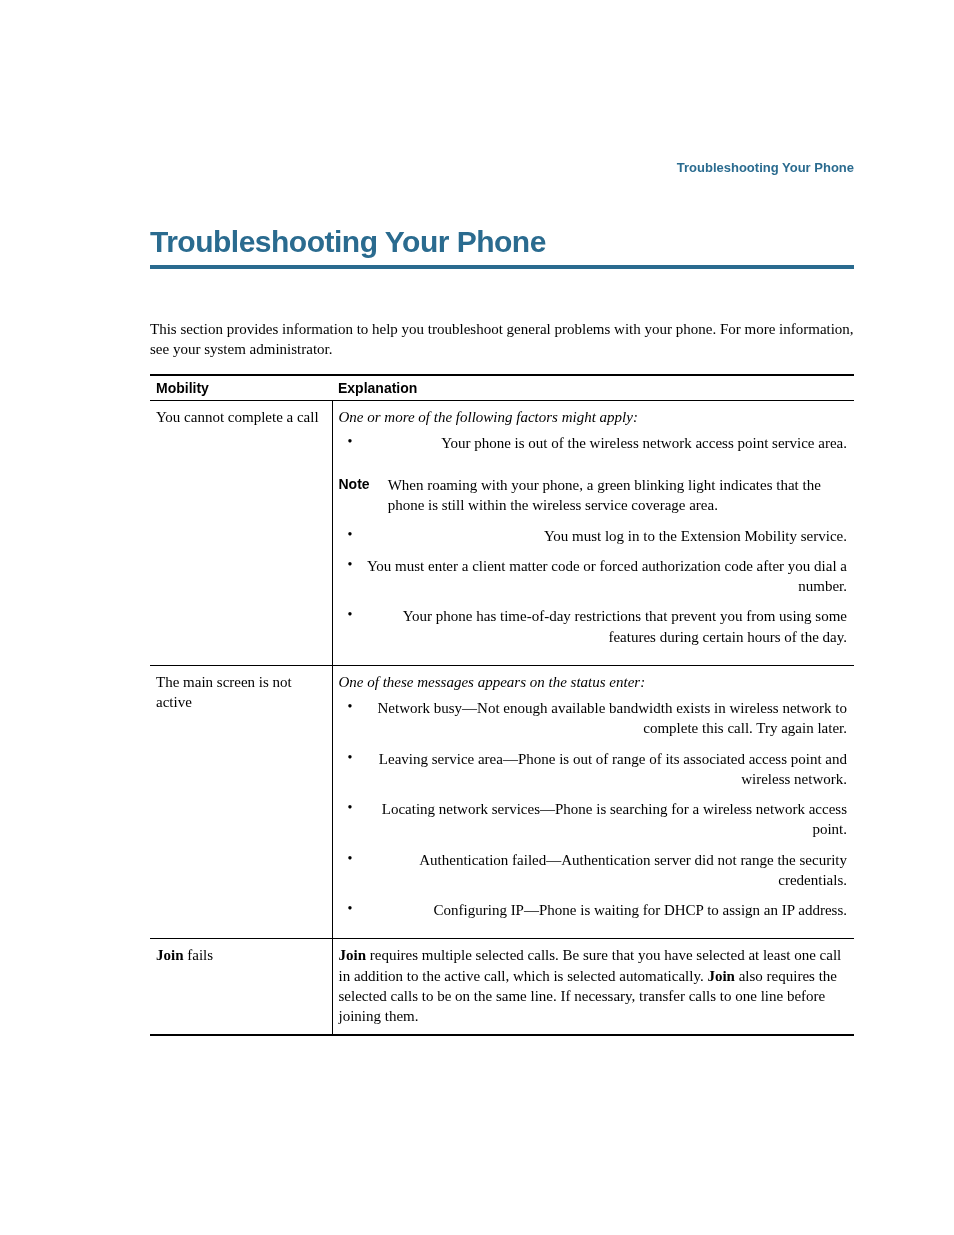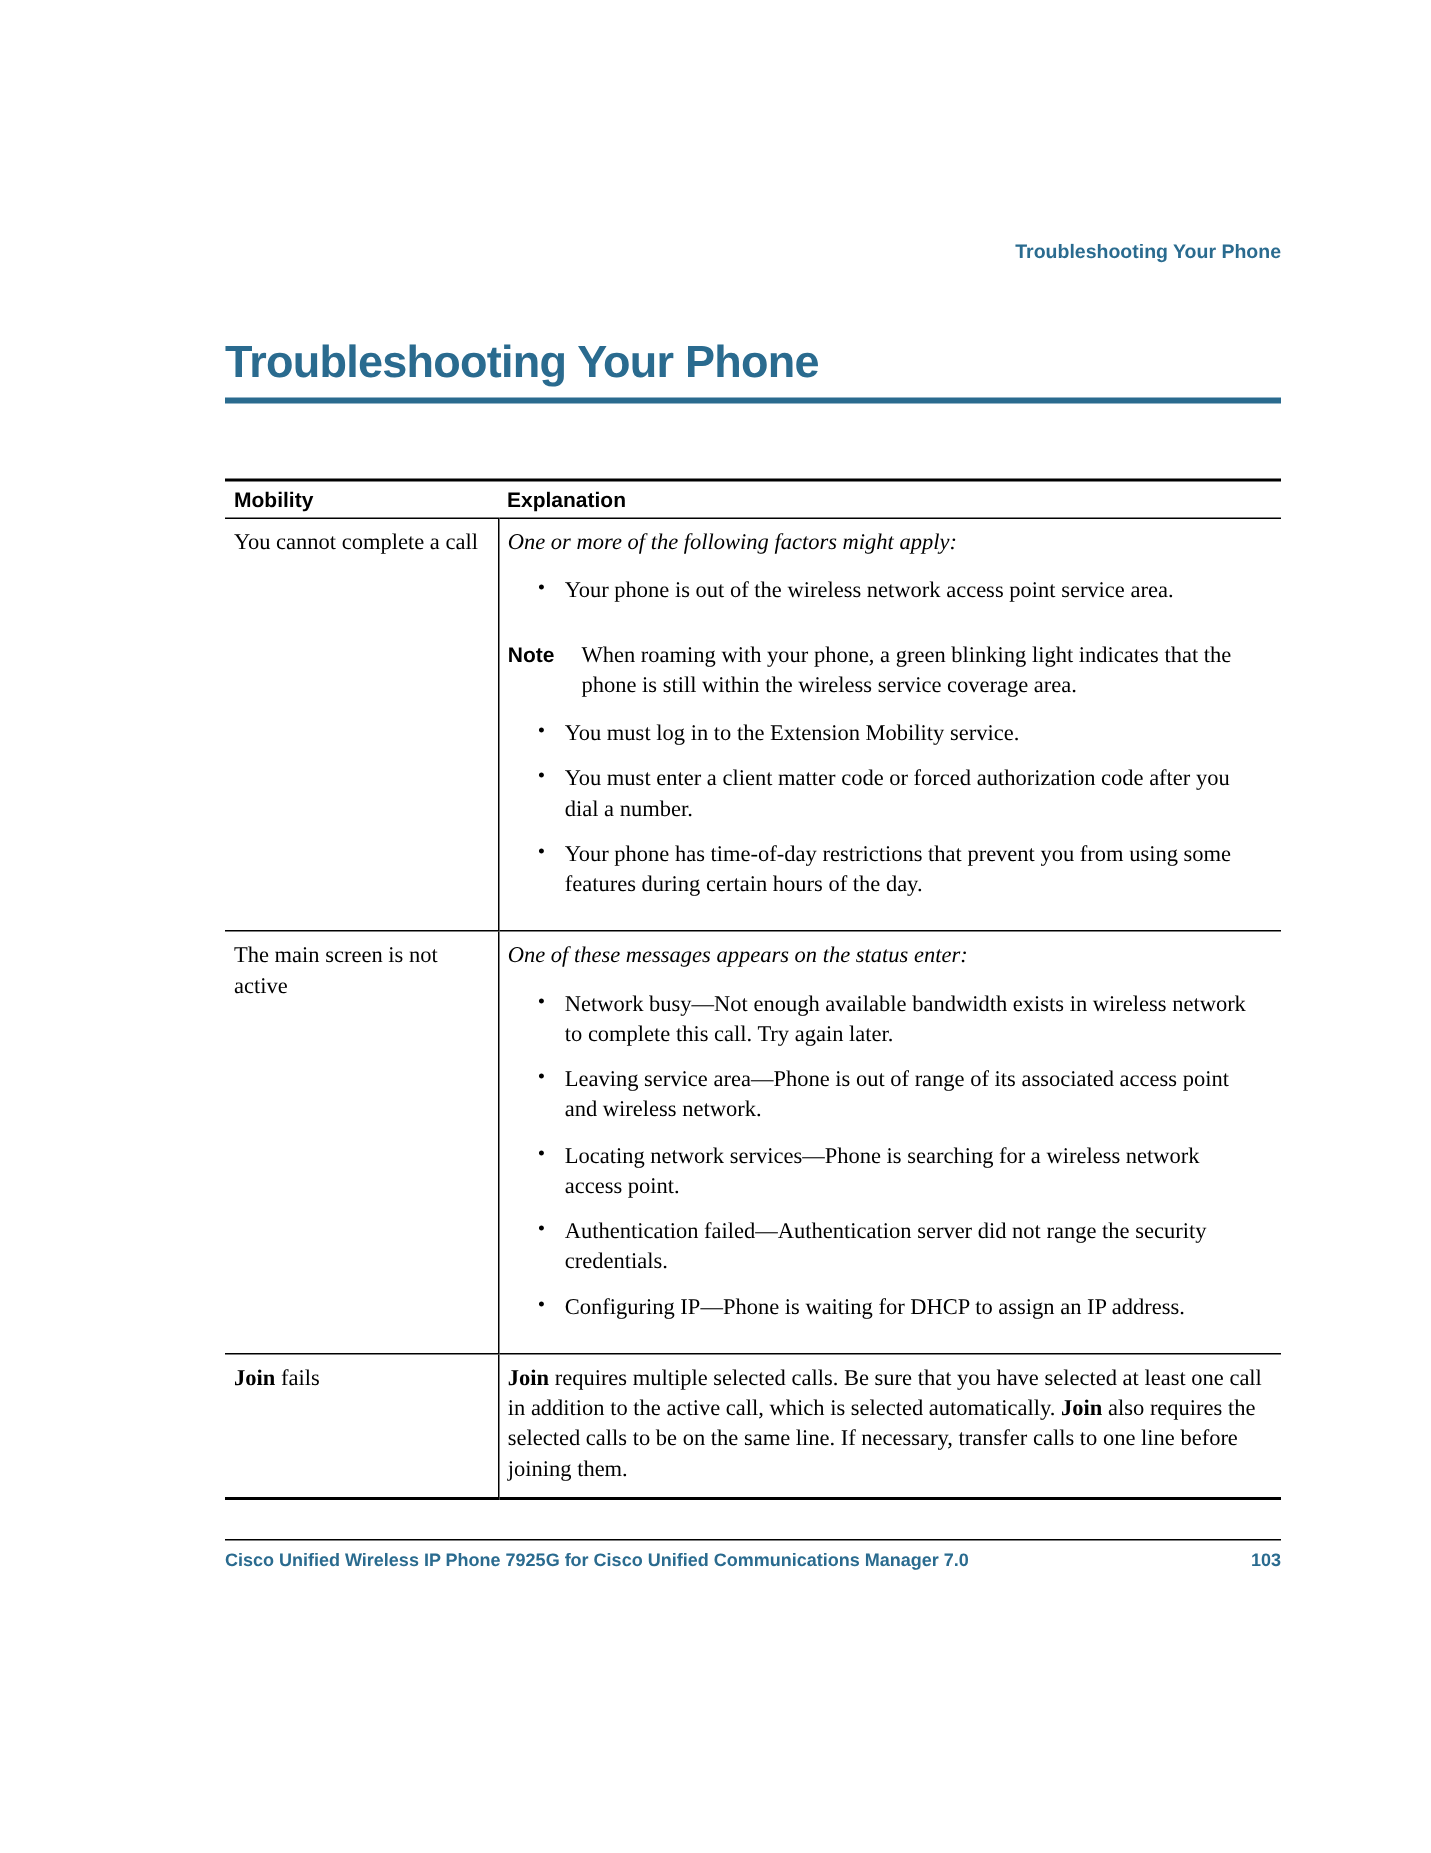--- a/index.html
+++ b/index.html
@@ -83,21 +83,22 @@
   table.tbl td.sep {
     border-right: 1px solid #000;
   }
   .exp-intro {
     margin: 0 0 6px 0;
     font-style: italic;
   }
   ul.blist {
     list-style: none;
     padding: 0;
-    margin: 12px;
+    margin: 1px;
+    text-align: right;
   }
   ul.blist li {
     position: relative;
     padding-left: 26px;
     margin: 4px 0 10px 0;
     line-height: 1.35;
   }
   ul.blist li::before {
     content: "•";
     position: absolute;
@@ -136,20 +137,21 @@
 <body>
 
 <div class="page">
 
   <div class="header-label">Troubleshooting Your Phone</div>
 
   <h1 class="title">Troubleshooting Your Phone</h1>
   <hr class="title-rule">
 
 
+  <p class="section-intro">This section provides information to help you troubleshoot general problems with your phone. For more information, see your system administrator.</p>
 
   <table class="tbl">
     <thead>
       <tr>
         <th>Mobility</th>
         <th>Explanation</th>
       </tr>
     </thead>
     <tbody>
 
@@ -188,18 +190,14 @@
 
 
       <tr>
         <td class="sep"><b>Join</b><span> fails</span></td>
         <td><b>Join</b><span> requires multiple selected calls. Be sure that you have selected at least one call in addition to the active call, which is selected automatically. </span><b>Join</b><span> also requires the selected calls to be on the same line. If necessary, transfer calls to one line before joining them.</span></td>
       </tr>
 
     </tbody>
   </table>
 
-  <div class="footer">
-    <span>Cisco Unified Wireless IP Phone 7925G for Cisco Unified Communications Manager 7.0</span>
-    <span>103</span>
-  </div>
 
 </div>
 
 </body></html>

